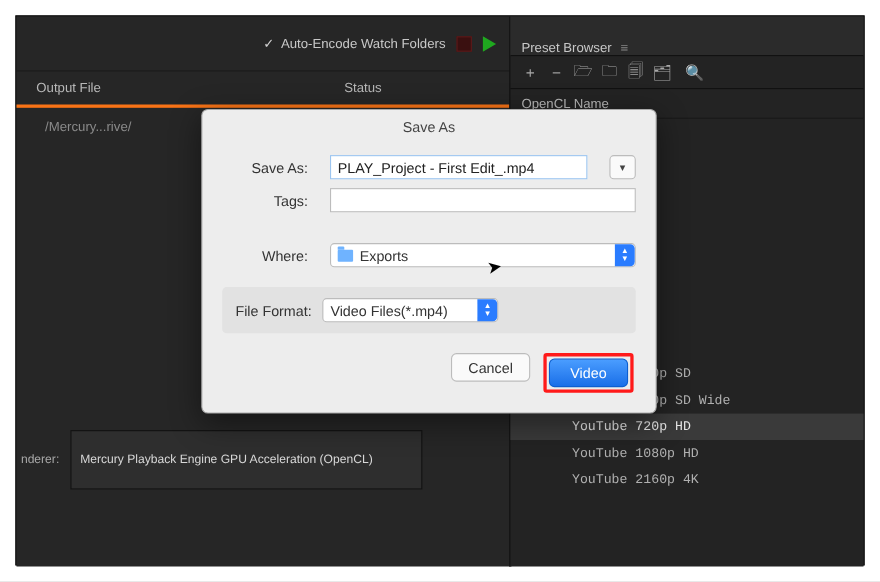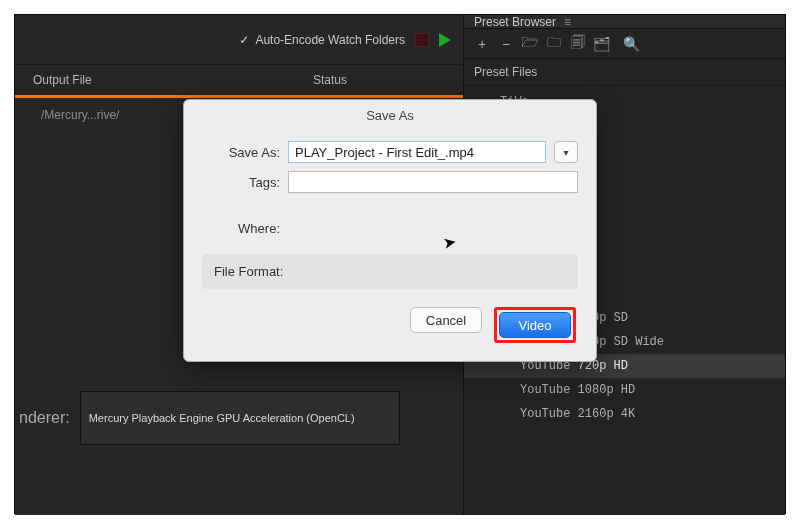--- a/index.html
+++ b/index.html
@@ -13,41 +13,41 @@
   .check { color: #d0d0d0; font-size: 12px; }
   .stop-square { width: 14px; height: 14px; background: #3a1010; border: 1px solid #5c1a1a; }
   .play-tri { width: 0; height: 0; border-left: 12px solid #1fa81f; border-top: 7px solid transparent; border-bottom: 7px solid transparent; }
   .queue-header { display: flex; color: #b8b8b8; font-size: 12px; padding: 8px 0 8px 18px; border-bottom: 3px solid #f97316; }
   .col-file { width: 280px; }
   .col-status { flex: 1; }
   .queue-row { display: flex; color: #8a8a8a; font-size: 12px; padding: 10px 0 10px 18px; }
   .queue-row .col-file { padding-left: 8px; }
 
   .renderer-row { position: absolute; left: 0; bottom: 82px; right: 0; height: 30px; display: flex; align-items: center; gap: 10px; padding: 0 0 0 4px; }
-  .renderer-label { color: #a8a8a8; font-size: 16px; }
+  .renderer-label { color: #a8a8a8; font-size: 11px; }
   .renderer-select { background: #2e2e2e; color: #d8d8d8; font-size: 11px; padding: 20px 8px; border: 1px solid #111; width: 320px; }
 
   
   .preset-panel { position: absolute; right: 0; top: 0; width: 322px; height: 500px; background: #232323; border-left: 1px solid #111; }
-  .preset-title { height: 14px; display: flex; align-items: flex-start; padding: 0 10px; color: #c8c8c8; font-size: 12px; border-bottom: 1px solid #111; background: #2b2b2b; }
+  .preset-title { height: 36px; display: flex; align-items: flex-end; padding: 0 10px; color: #c8c8c8; font-size: 12px; border-bottom: 1px solid #111; background: #2b2b2b; }
   .preset-title .menu-lines { margin-left: 8px; color: #888; letter-spacing: -1px; }
   .preset-toolbar { height: 30px; display: flex; align-items: center; gap: 8px; padding: 0 10px; border-bottom: 1px solid #111; color: #a8a8a8; }
   .tb-icon { width: 16px; height: 16px; display: flex; align-items: center; justify-content: center; font-size: 14px; }
   .preset-header { color: #b8b8b8; font-size: 12px; padding: 6px 10px; border-bottom: 1px solid #1a1a1a; }
   .preset-list { padding: 4px 0; }
   .preset-item { color: #b0b0b0; font-size: 12px; padding: 5px 10px 5px 56px; white-space: nowrap; font-family: Liberation Mono, monospace; }
   .preset-item.lvl1 { padding-left: 36px; }
   .preset-item.group { padding-left: 36px; position: relative; }
   .preset-item.group::before { content: "▼"; position: absolute; left: 22px; font-size: 8px; color: #888; top: 7px; }
   .preset-item.selected { background: #3a3a3a; color: #e6e6e6; }
 
   
   .modal { position: absolute; left: 168px; top: 84px; width: 414px; background: #ededed; border: 1px solid #aaa; border-radius: 6px; box-shadow: 0 8px 28px rgba(0,0,0,.45); }
   .modal-title { text-align: center; font-size: 13px; color: #444; padding: 8px 0 14px; }
-  .form-row { display: flex; align-items: center; padding: 4px 18px; gap: 8px; }
+  .form-row { display: flex; align-items: center; padding: 4px 18px; gap: 20px; }
   .form-label { width: 78px; text-align: right; font-size: 13px; color: #333; }
   .text-input { flex: 1; height: 22px; border: 1px solid #9cc5f0; font-size: 13px; padding: 0 6px; background: #fff; color: #222; }
   .text-input.plain { border-color: #bcbcbc; }
   .history-btn { width: 24px; height: 22px; border: 1px solid #bcbcbc; border-radius: 4px; background: #fafafa; display: flex; align-items: center; justify-content: center; font-size: 10px; color: #444; }
   .where-select { flex: 1; height: 22px; border: 1px solid #bcbcbc; border-radius: 4px; background: #fff; display: flex; align-items: center; padding: 0 6px; gap: 6px; font-size: 13px; color: #333; position: relative; }
   .folder-ic { width: 14px; height: 11px; background: #6fb3ff; border-radius: 1px; position: relative; }
   .folder-ic::before { content: ""; position: absolute; top: -3px; left: 0; width: 6px; height: 3px; background: #6fb3ff; border-radius: 1px 1px 0 0; }
   .select-arrows { position: absolute; right: 0; top: 0; bottom: 0; width: 18px; background: #2a7cff; border-radius: 0 4px 4px 0; display: flex; flex-direction: column; align-items: center; justify-content: center; color: #fff; font-size: 7px; line-height: 7px; }
   .format-bar { margin: 14px 18px 0; background: #e2e2e2; border-radius: 4px; padding: 10px 12px; display: flex; align-items: center; gap: 10px; }
   .format-select { width: 160px; height: 22px; border: 1px solid #bcbcbc; border-radius: 4px; background: #fff; display: flex; align-items: center; padding: 0 6px; font-size: 13px; color: #333; position: relative; }
@@ -93,21 +93,21 @@
     </div>
     <div class="preset-toolbar">
       <span class="tb-icon">+</span>
       <span class="tb-icon">−</span>
       <span class="tb-icon">🗁</span>
       <span class="tb-icon">🗀</span>
       <span class="tb-icon">🗐</span>
       <span class="tb-icon">🗂</span>
       <span class="tb-icon" style="margin-left:6px">🔍</span>
     </div>
-    <div class="preset-header">Preset Files</div>
+    <div class="preset-header">OpenCL Name</div>
     <div class="preset-list" id="preset-list">
         <div class="preset-item lvl1">TiVo</div>
         <div class="preset-item lvl1">ray</div>
         <div class="preset-item lvl1">ence</div>
         <div class="preset-item lvl1">nnel</div>
         <div class="preset-item lvl1">0p SD</div>
         <div class="preset-item lvl1">0p SD Wide</div>
         <div class="preset-item lvl1">0p HD</div>
         <div class="preset-item lvl1">80p HD</div>
         <div class="preset-item group">YouTube</div>
@@ -130,24 +130,39 @@
         </div>
     </div>
 
     <div class="form-row">
       <div class="form-label">Tags:</div>
       <input class="text-input plain" value="" style="">
     </div>
 
     <div class="form-row" style="margin-top:20px">
       <div class="form-label">Where:</div>
+      <div class="where-select">
+        <span class="folder-ic"></span>
+        <span>Exports</span>
+        <span class="select-arrows">
+            <span>▲</span>
+            <span>▼</span>
+          </span>
+      </div>
     </div>
 
     <div class="format-bar">
       <div class="form-label" style="width:auto">File Format:</div>
+      <div class="format-select">
+        <span>Video Files(*.mp4)</span>
+        <span class="select-arrows">
+            <span>▲</span>
+            <span>▼</span>
+          </span>
+      </div>
     </div>
 
     <div class="modal-buttons">
       <div class="btn btn-cancel">Cancel</div>
       <div class="save-highlight">
         <div class="btn btn-save">Video</div>
       </div>
     </div>
   </div>
 

